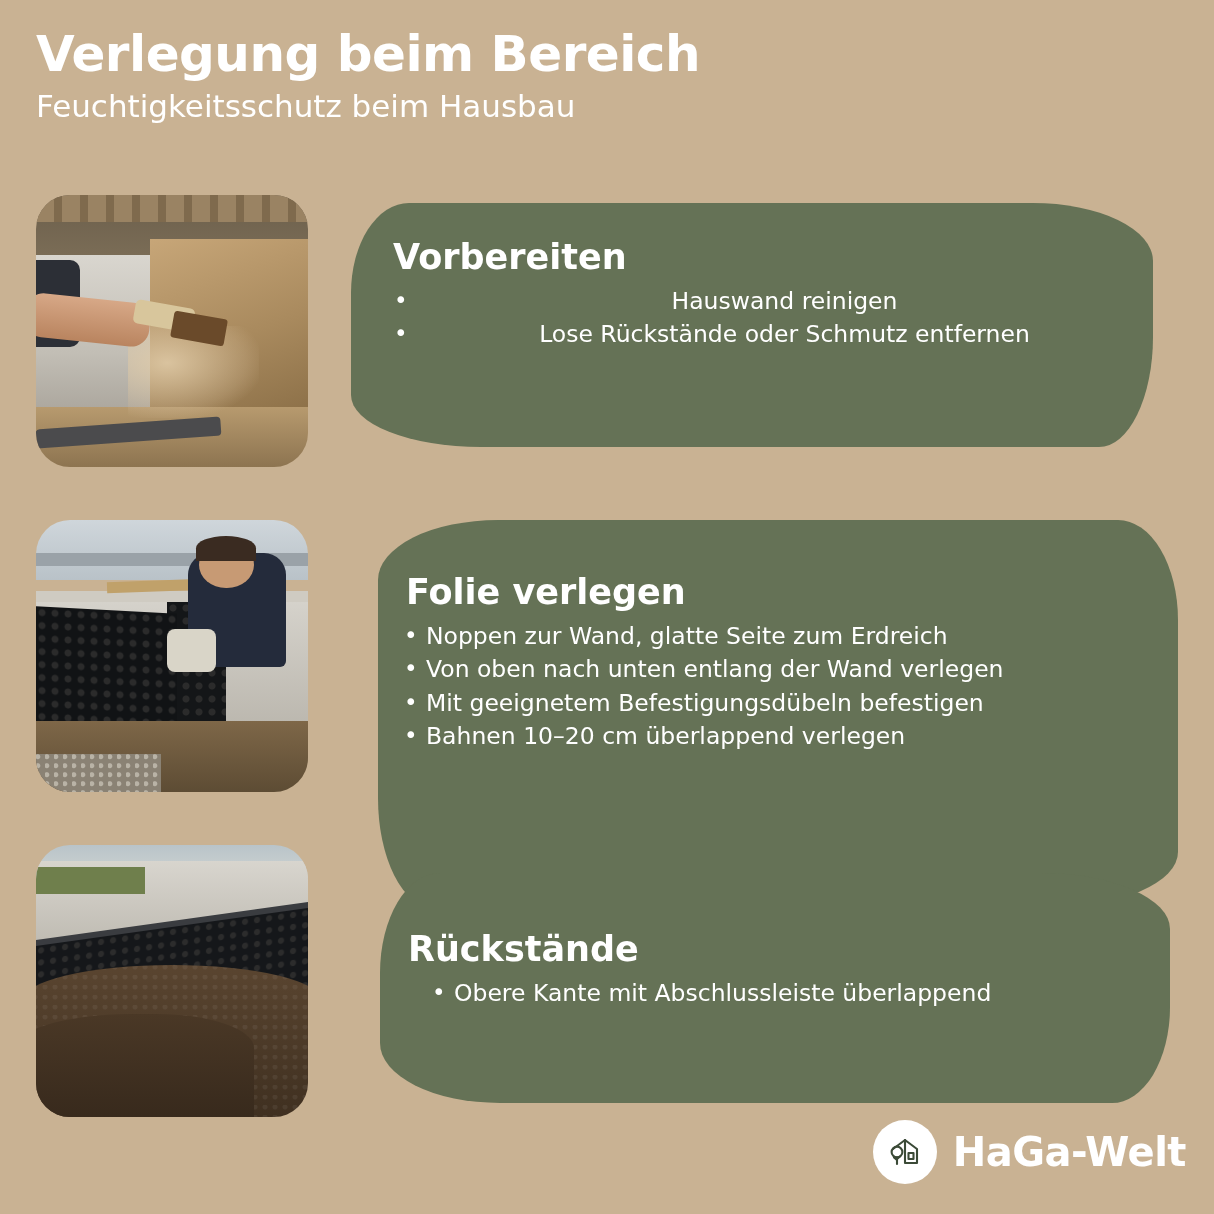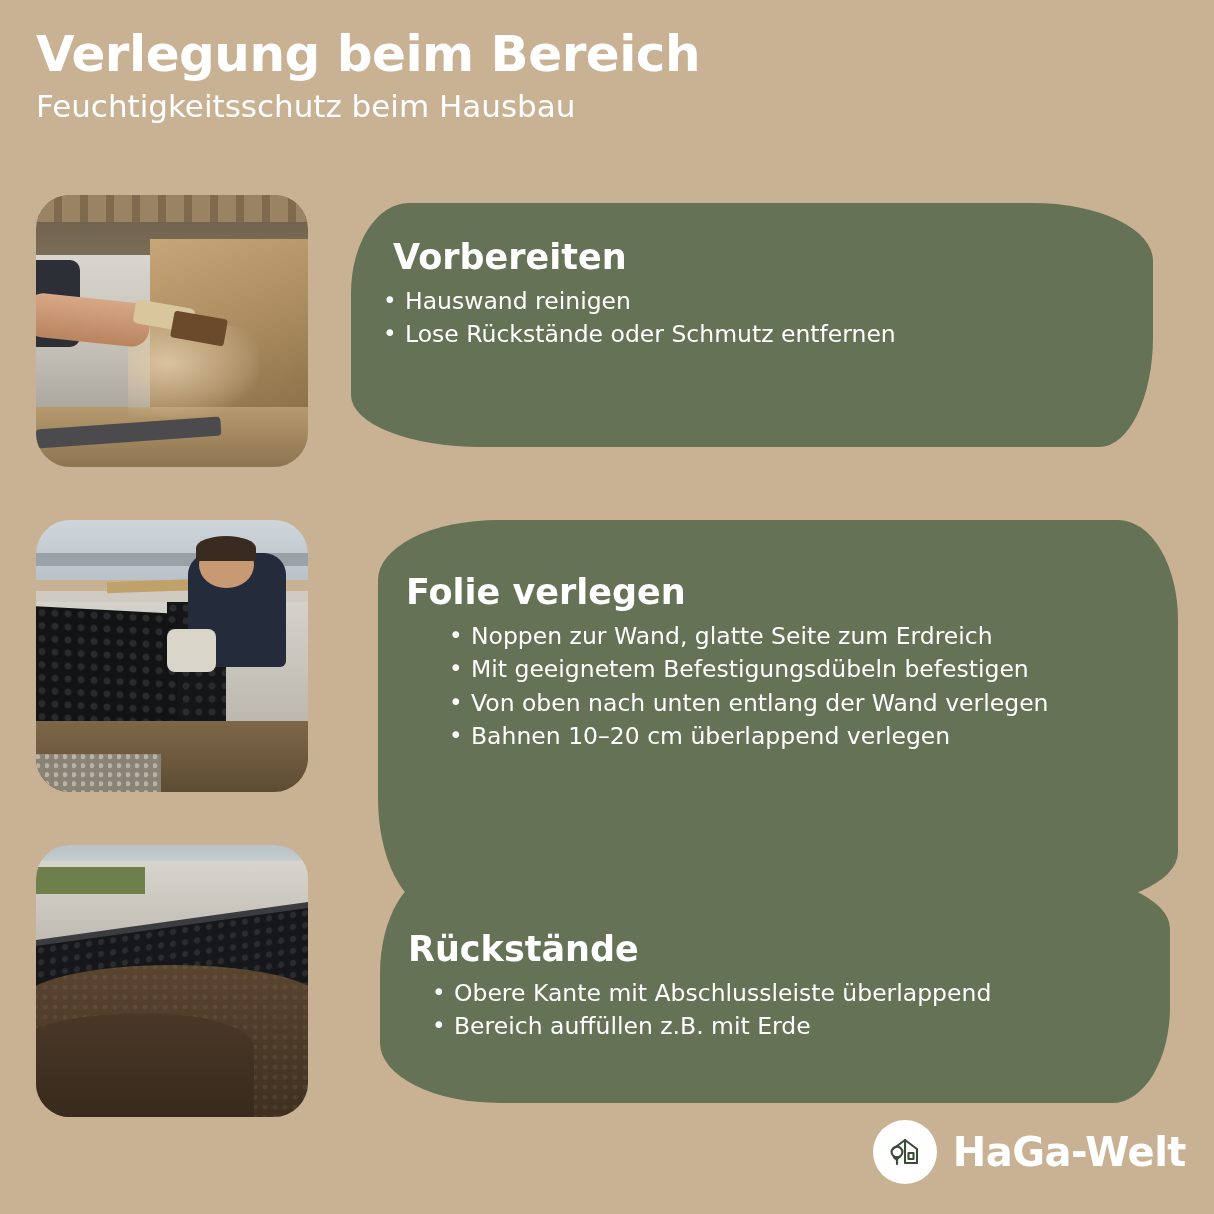--- a/index.html
+++ b/index.html
@@ -134,22 +134,22 @@
   }
   .blob-1 .blob-title { padding: 34px 0 0 42px; }
   .blob-2 .blob-title { padding: 52px 0 0 28px; }
   .blob-3 .blob-title { padding: 56px 0 0 28px; }
 
   .bullets {
     list-style: none;
     margin: 0;
     padding: 8px 0 0 0;
   }
-  .blob-1 .bullets { padding-left: 30px; }
-  .blob-2 .bullets { padding-left: 69px; }
+  .blob-1 .bullets { padding-left: 41px; text-align: center; }
+  .blob-2 .bullets { padding-left: 24px; }
   .blob-3 .bullets { padding-left: 50px; }
 
   .bullets li {
     font-size: 23.5px;
     line-height: 1.42;
     color: #ffffff;
     position: relative;
     padding-left: 24px;
   }
   .bullets li::before {
@@ -232,43 +232,42 @@
     <div class="layer p2-worker"></div>
     <div class="layer p2-head"></div>
     <div class="layer p2-hair"></div>
     <div class="layer p2-glove"></div>
   </div>
 
   <div class="blob blob-2">
     <h3 class="blob-title">Folie verlegen</h3>
     <ul class="bullets">
       <li>Noppen zur Wand, glatte Seite zum Erdreich</li>
+      <li>Von oben nach unten entlang der Wand verlegen</li>
       <li>Mit geeignetem Befestigungsdübeln befestigen</li>
-      <li>Von oben nach unten entlang der Wand verlegen</li>
       <li>Bahnen 10–20 cm überlappend verlegen</li>
     </ul>
   </div>
 </div>
 
 <div class="step step-3">
   <div class="photo">
     <div class="layer p3-sky"></div>
     <div class="layer p3-wall"></div>
     <div class="layer p3-green"></div>
     <div class="layer p3-strip"></div>
     <div class="layer p3-memb"></div>
     <div class="layer p3-soil"></div>
     <div class="layer p3-soil2"></div>
   </div>
 
   <div class="blob blob-3">
     <h3 class="blob-title">Rückstände</h3>
     <ul class="bullets">
       <li>Obere Kante mit Abschlussleiste überlappend</li>
-      <li>Bereich auffüllen z.B. mit Erde</li>
     </ul>
   </div>
 </div>
 
 <div class="logo">
   <div class="logo-mark">
     <svg width="44" height="44" viewBox="0 0 44 44" aria-hidden="true">
       <g fill="none" stroke="#3b4a37" stroke-width="2.1" stroke-linejoin="round" stroke-linecap="round">
         <path d="M22 10 L34 19 L34 33 L22 33 Z"></path>
         <path d="M22 10 L10 19"></path>

